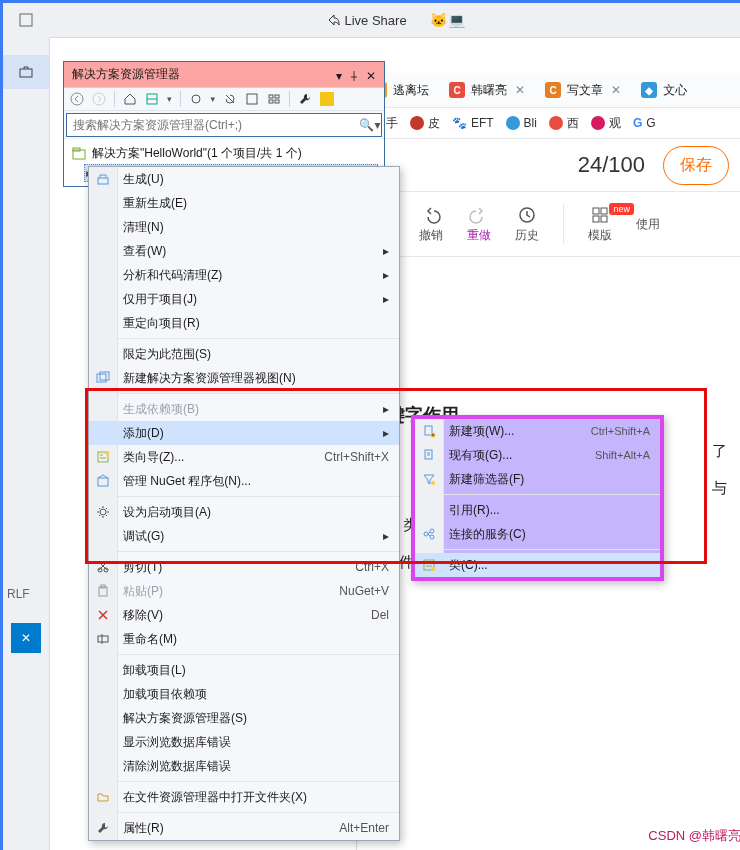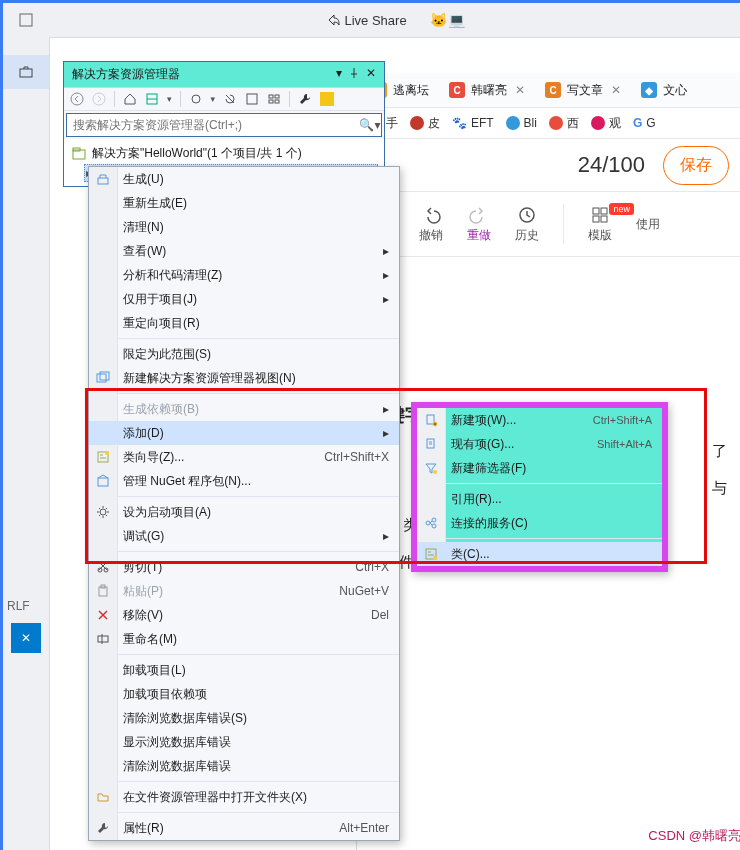--- a/index.html
+++ b/index.html
@@ -4,44 +4,44 @@
 <style>
 html,body{margin:0;padding:0;font-family:"Microsoft YaHei",Tahoma,sans-serif;font-size:12px;color:#1b1b1b;background:#fff}
 .stage{position:relative;width:740px;height:850px;overflow:hidden;border:3px solid #3b7cf5}
 .topstrip{position:absolute;left:46px;right:0;top:0;height:34px;background:#eef0f3;border-bottom:1px solid #d8dce1;display:flex;align-items:center;justify-content:center;gap:24px}
 .ls{display:flex;align-items:center;gap:2px;font-size:13px;color:#333}
 .sx-left{position:absolute;left:0;top:0;bottom:0;width:46px;background:#eef0f3;border-right:1px solid #d8dce1}
 .sx-left .ico{width:100%;height:34px;display:flex;align-items:center;justify-content:center}
 .sx-left .ico svg{width:16px;height:16px}
 .sx-left .sel{background:#d6e2f5}
 .sx-left .tab{position:absolute;bottom:200px;left:8px;width:30px;height:30px;background:#007acc;color:#fff;display:flex;align-items:center;justify-content:center}
-.crlf{position:absolute;left:4px;bottom:240px;font-size:12px;color:#666}
+.crlf{position:absolute;left:4px;bottom:252px;font-size:12px;color:#666}
 .panel{position:absolute;left:60px;top:58px;width:320px;border:1px solid #3a6ea5;background:#f5f7fb}
-.panel .title{background:#5eead4;border-bottom:1px solid #ccd3dc;padding:4px 8px;display:flex;align-items:flex-start;justify-content:space-between}
+.panel .title{background:#fca5a5;border-bottom:1px solid #ccd3dc;padding:4px 8px;display:flex;align-items:flex-end;justify-content:space-between}
 .panel .title span{font-size:12px}
 .panel .title .tbtns{display:flex;gap:6px;align-items:center}
 .panel .bar{background:#f5f7fb;border-bottom:1px solid #dfe5ec;padding:3px 6px;display:flex;align-items:center;gap:8px}
 .panel .bar .sep{width:1px;height:16px;background:#ccd3dc}
 .panel .bar svg{width:14px;height:14px}
 .panel .search{display:flex;align-items:center;border:1px solid #3a6ea5;margin:2px;background:#fff}
 .panel .search input{flex:1;border:none;outline:none;font-size:12px;padding:4px 6px;background:transparent;color:#888}
 .panel .search .mag{width:22px;text-align:center;color:#555}
 .tree{padding:4px 6px;background:#fff}
 .tree .row{display:flex;align-items:center;gap:6px;padding:2px 2px}
 .tree .row.sel{background:#cfe3ff;border:1px dotted #5a8ad6;padding:1px 1px}
 .menu{position:absolute;left:85px;top:163px;width:310px;background:#f5f7fb;border:1px solid #9da8b6;box-shadow:2px 3px 8px rgba(0,0,0,.25)}
 .menu .strip{position:absolute;left:0;top:0;bottom:0;width:28px;background:#eef0f3;border-right:1px solid #dfe5ec}
 .menu .mi{position:relative;display:flex;align-items:center;height:24px;padding-left:34px;padding-right:10px;gap:8px}
 .menu .mi.hov{background:#cfe3ff}
 .menu .mi.dim{color:#9aa3ad}
 .menu .mi .sc{margin-left:auto;color:#555}
 .menu .mi .arw{margin-left:auto;color:#333}
 .menu .mi .icn{position:absolute;left:6px;top:4px;width:16px;height:16px;display:flex;align-items:center;justify-content:center}
 .menu hr{border:none;border-top:1px solid #dfe5ec;margin:3px 0 3px 28px}
-.submenu{position:absolute;left:408px;top:399px;width:245px;background:#5eead4;border:6px solid #d946ef;box-shadow:2px 3px 8px rgba(0,0,0,.25)}
+.submenu{position:absolute;left:408px;top:412px;width:245px;background:#c4b5fd;border:4px solid #d946ef;box-shadow:2px 3px 8px rgba(0,0,0,.25)}
 .submenu .strip{position:absolute;left:0;top:0;bottom:0;width:28px;background:#eef0f3;border-right:1px solid #dfe5ec}
 .submenu .mi{position:relative;display:flex;align-items:center;height:24px;padding-left:34px;padding-right:10px}
 .submenu .mi.hov{background:#cfe3ff}
 .submenu .mi .sc{margin-left:auto;color:#555;font-size:11px}
 .submenu .mi .icn{position:absolute;left:6px;top:4px;width:16px;height:16px;display:flex;align-items:center;justify-content:center}
 .submenu hr{border:none;border-top:1px solid #dfe5ec;margin:3px 0 3px 28px}
 .hlbox{position:absolute;left:82px;top:385px;width:616px;height:170px;border:3px solid #e40b0b;pointer-events:none}
 .browser{position:absolute;left:353px;right:0;top:70px;bottom:0;background:#fff;border-left:1px solid #d8dce1}
 .browser .tabs{display:flex;align-items:center;gap:4px;height:34px;border-bottom:1px solid #e5e7eb;padding:0 6px;background:#fafbfd}
 .btab{display:flex;align-items:center;gap:6px;padding:4px 8px;border-radius:6px;white-space:nowrap}
@@ -407,21 +407,21 @@
         <span>重命名(M)</span>
       </div>
       <hr>
       <div class="mi">
         <span>卸载项目(L)</span>
       </div>
       <div class="mi">
         <span>加载项目依赖项</span>
       </div>
       <div class="mi">
-        <span>清除浏览数据库错误(S)</span>
+        <span>解决方案资源管理器(S)</span>
       </div>
       <div class="mi">
         <span>显示浏览数据库错误</span>
       </div>
       <div class="mi">
         <span>清除浏览数据库错误</span>
       </div>
       <hr>
       <div class="mi">
         <span class="icn">

